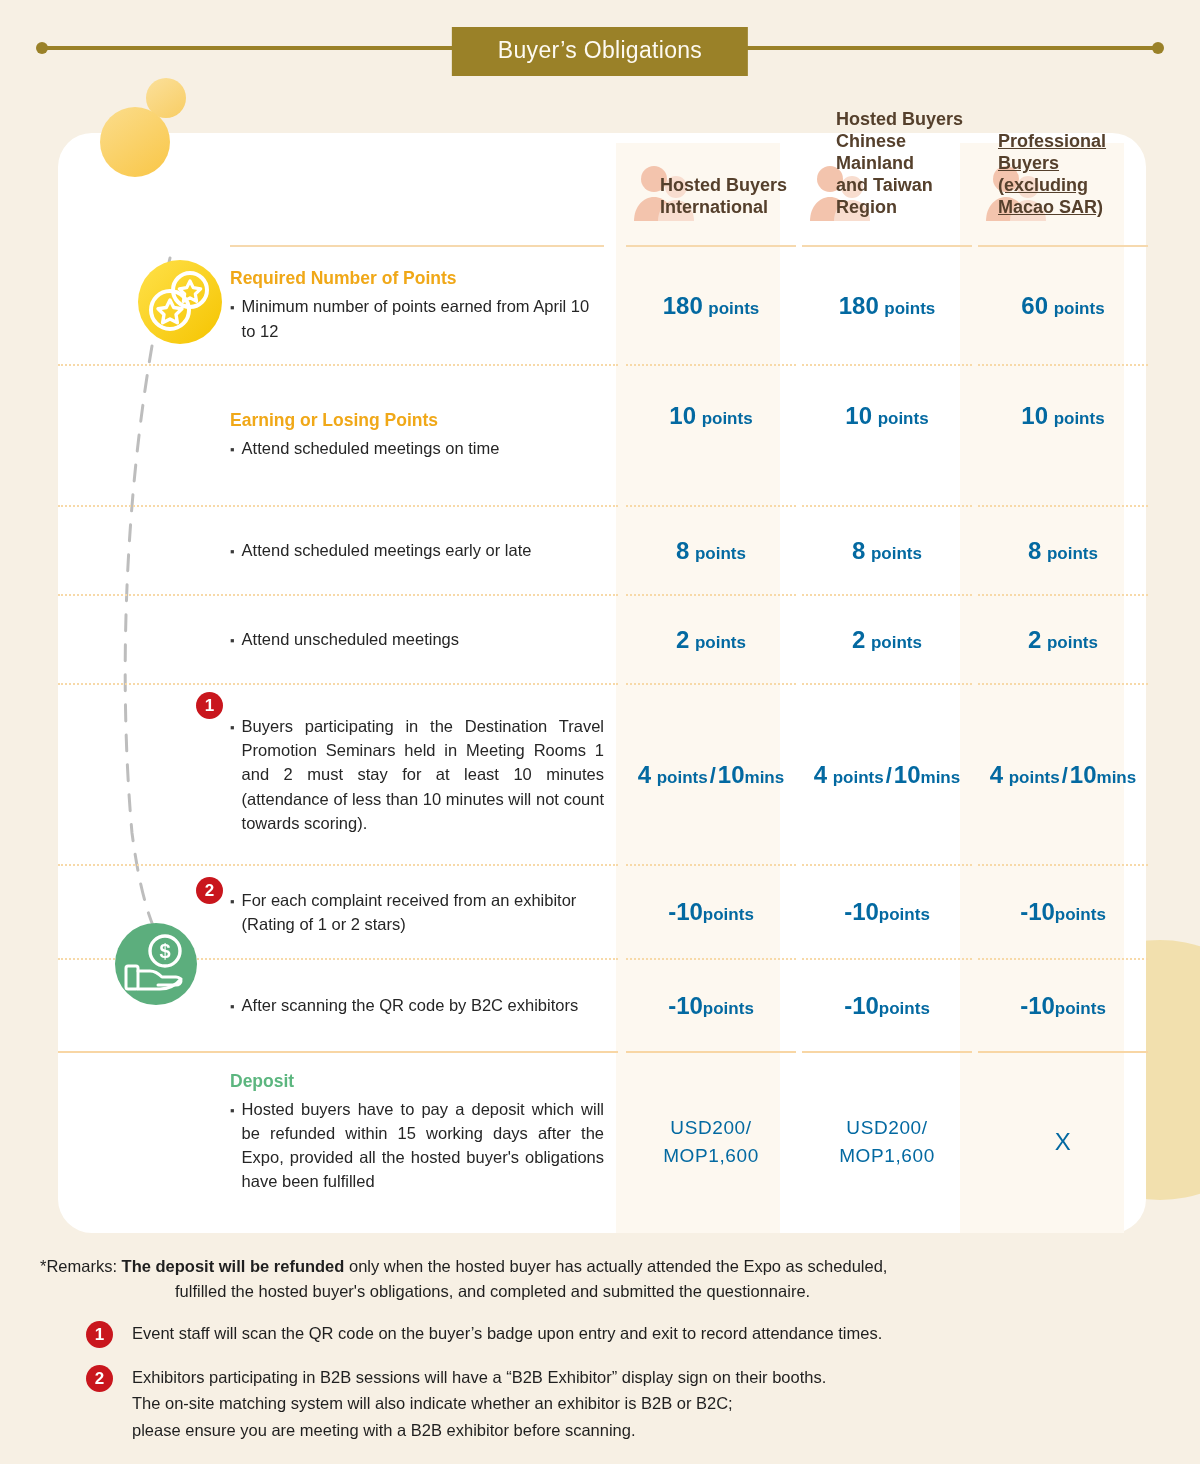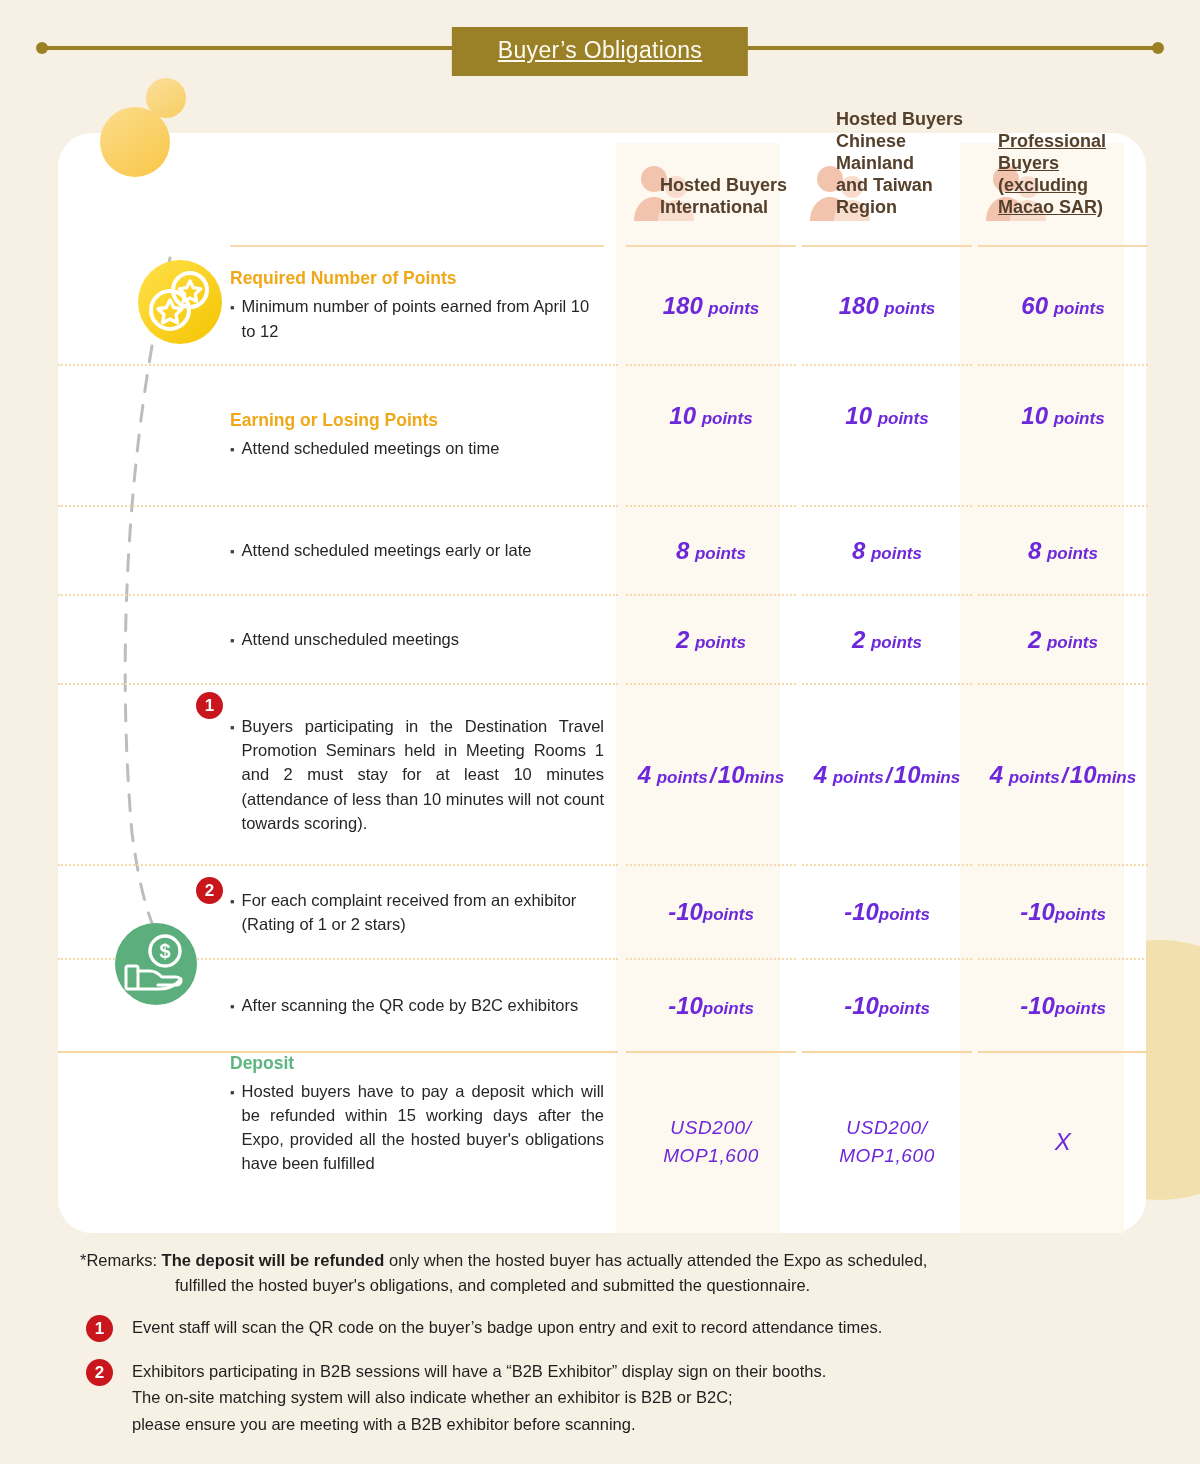--- a/index.html
+++ b/index.html
@@ -53,21 +53,20 @@
     left: 50%;
     transform: translateX(-50%);
     top: 27px;
     background: #9a8128;
     color: #fdfaf2;
     font-size: 23px;
     letter-spacing: .3px;
     padding: 10px 46px 12px;
     z-index: 2;
     white-space: nowrap;
-    text-decoration: underline;
   }
 
   
   .card {
     position: absolute;
     left: 58px;
     top: 133px;
     width: 1088px;
     height: 1100px;
     background: #ffffff;
@@ -171,23 +170,22 @@
   }
   .bullet-txt {
     font-size: 16.5px;
     color: #262626;
     line-height: 1.46;
   }
   .bullet-txt.just  { text-align: justify; }
 
   .val {
     font-size: 20px;
-    color: #6d28d9;
+    color: #0369a1;
     white-space: nowrap;
-    font-style: italic;
   }
   .val b { font-size: 24px; font-weight: bold; }
   .val .unit { font-size: 17px; font-weight: bold; }
   .val .slash { font-size: 22px; font-weight: bold; padding: 0 2px; }
   .val.plain { font-size: 19px; letter-spacing: .6px; line-height: 1.5; white-space: normal; }
   .val.x { font-size: 24px; }
 
   
   .div-dot td { border-top: 2px dotted #f7d9a8; height: 0; padding: 0; }
   .div-solid td { border-top: 2px solid #f8d6a4; height: 0; padding: 0; }
@@ -210,21 +208,21 @@
   .nb1 { left: 196px; top: 692px; }
   .nb2 { left: 196px; top: 877px; }
 
   
   .footer { position: absolute; left: 0; top: 1248px; width: 1200px; z-index: 5; }
   .remark {
     font-size: 16.5px;
     color: #1f1f1f;
     line-height: 1.5;
   }
-  .remark-1 { padding-left: 80px; text-indent: 0; }
+  .remark-1 { padding-left: 40px; text-indent: 0; margin-top: 6px; }
   .remark-line2 { padding-left: 175px; }
   .foot-item {
     display: flex;
     align-items: flex-start;
     margin-top: 16px;
     padding-left: 86px;
   }
   .foot-badge {
     flex: 0 0 auto;
     width: 27px;
@@ -610,21 +608,21 @@
           <td class="gap"></td>
           <td></td>
           <td class="gap"></td>
           <td></td>
           <td class="gap"></td>
           <td></td>
           <td class="gap"></td>
   </tr>
 
   <tr style="height:178px">
-    <td class="c-label" style="vertical-align:top;">
+    <td class="c-label" style="vertical-align:top;padding-top:18px">
       <div class="sec-head green">Deposit</div>
       <div class="bullet-row">
         <span class="bullet">▪</span>
         <span class="bullet-txt just">Hosted buyers have to pay a deposit which will be refunded within 15 working days after the Expo, provided all the hosted buyer's obligations have been fulfilled</span>
       </div>
     </td>
     <td class="spacer"></td>
     <td class="c-val">
       <div class="val plain" style="white-space:pre-line">USD200/
 MOP1,600</div>

